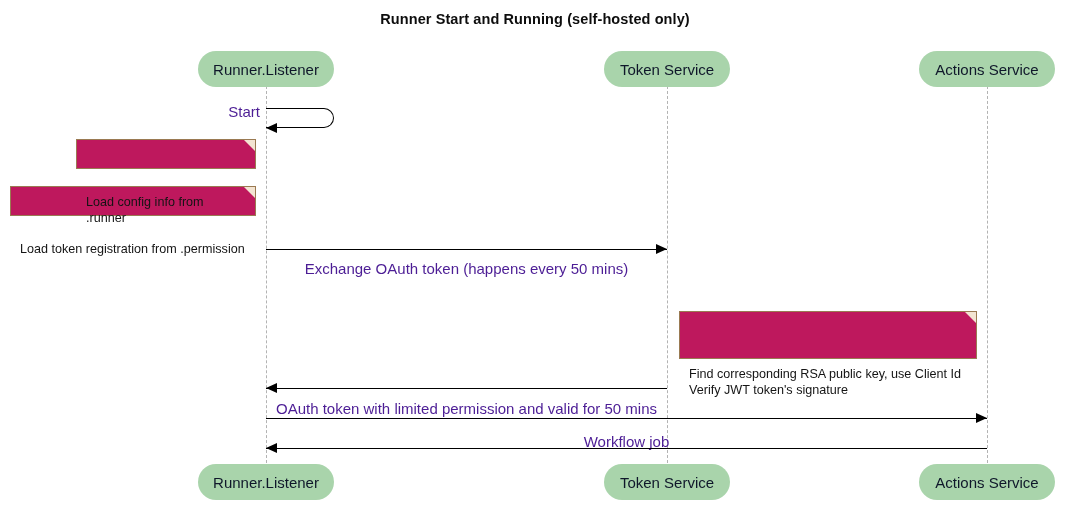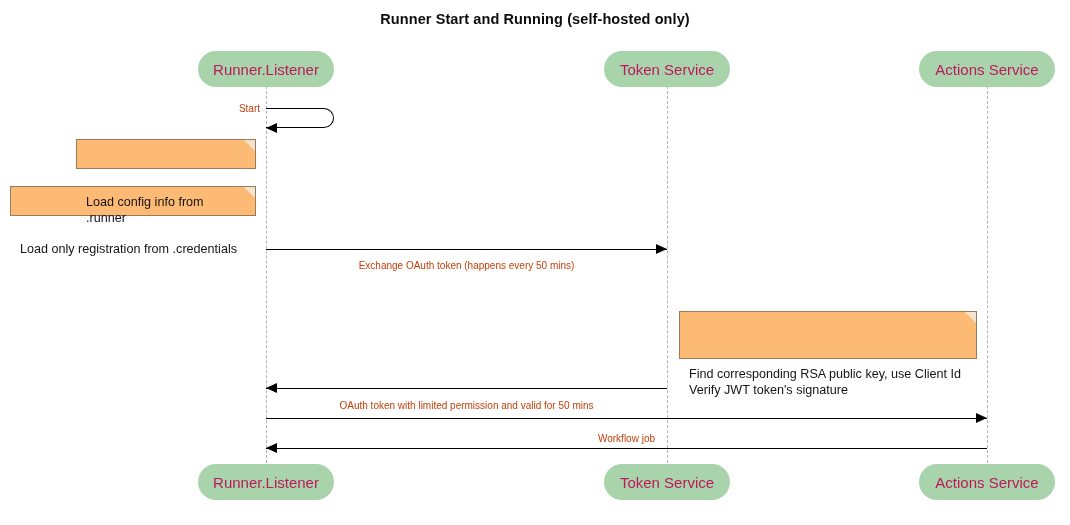--- a/index.html
+++ b/index.html
@@ -35,39 +35,39 @@
   
   .participant {
     position: absolute;
     height: 36px;
     border-radius: 18px;
     background: #a9d4ab;
     display: flex;
     align-items: center;
     justify-content: center;
     font-size: 15px;
-    color: #be185d;
+    color: #0f172a;
     box-sizing: border-box;
   }
   
   .lifeline {
     position: absolute;
     width: 0;
     border-left: 1px dashed #b3b3b3;
   }
   
   .msg-line {
     position: absolute;
     height: 0;
     border-top: 1.6px solid #000000;
   }
   .msg-label {
     position: absolute;
-    font-size: 10px;
-    color: #c2410c;
+    font-size: 15px;
+    color: #4c1d95;
     white-space: nowrap;
     text-align: center;
   }
   .arrow-head {
     position: absolute;
     width: 0; height: 0;
     border-top: 5.5px solid transparent;
     border-bottom: 5.5px solid transparent;
   }
   .arrow-right { border-left: 11px solid #000000; }
@@ -79,21 +79,21 @@
     border: 1.6px solid #000000;
     border-left: none;
     border-top-right-radius: 11px;
     border-bottom-right-radius: 11px;
     background: transparent;
   }
   
   .note {
     position: absolute;
     box-sizing: border-box;
-    background: #fdba74;
+    background: #be185d;
     border: 1px solid #9a7a52;
     font-size: 12.6px;
     color: #141414;
     padding: 6px 9px 6px 9px;
     line-height: 16px;
     white-space: pre-line;
   }
   .note-fold {
     position: absolute;
     top: 0;
@@ -140,21 +140,21 @@
 
   <div class="note" style="left:76px; top:139px; width:180px; height:30px;">
     <span class="note-fold-edge"></span>
     <span class="note-fold"></span>
     <span class="note-body">Load config info from .runner</span>
   </div>
 
   <div class="note" style="left:10px; top:186px; width:246px; height:30px;">
     <span class="note-fold-edge"></span>
     <span class="note-fold"></span>
-    <span class="note-body">Load only registration from .credentials</span>
+    <span class="note-body">Load token registration from .permission</span>
   </div>
 
   <div class="msg-label" style="left:266px; top:234px; width:401px;margin-top:26px;">Exchange OAuth token (happens every 50 mins)</div>
   <div class="msg-line" style="left:266px; top:249px; width:401px;"></div>
   <div class="arrow-head arrow-right" style="left:656px; top:243.5px;"></div>
 
 
   <div class="note" style="left:679px; top:311px; width:298px; height:48px;">
     <span class="note-fold-edge"></span>
     <span class="note-fold"></span>

